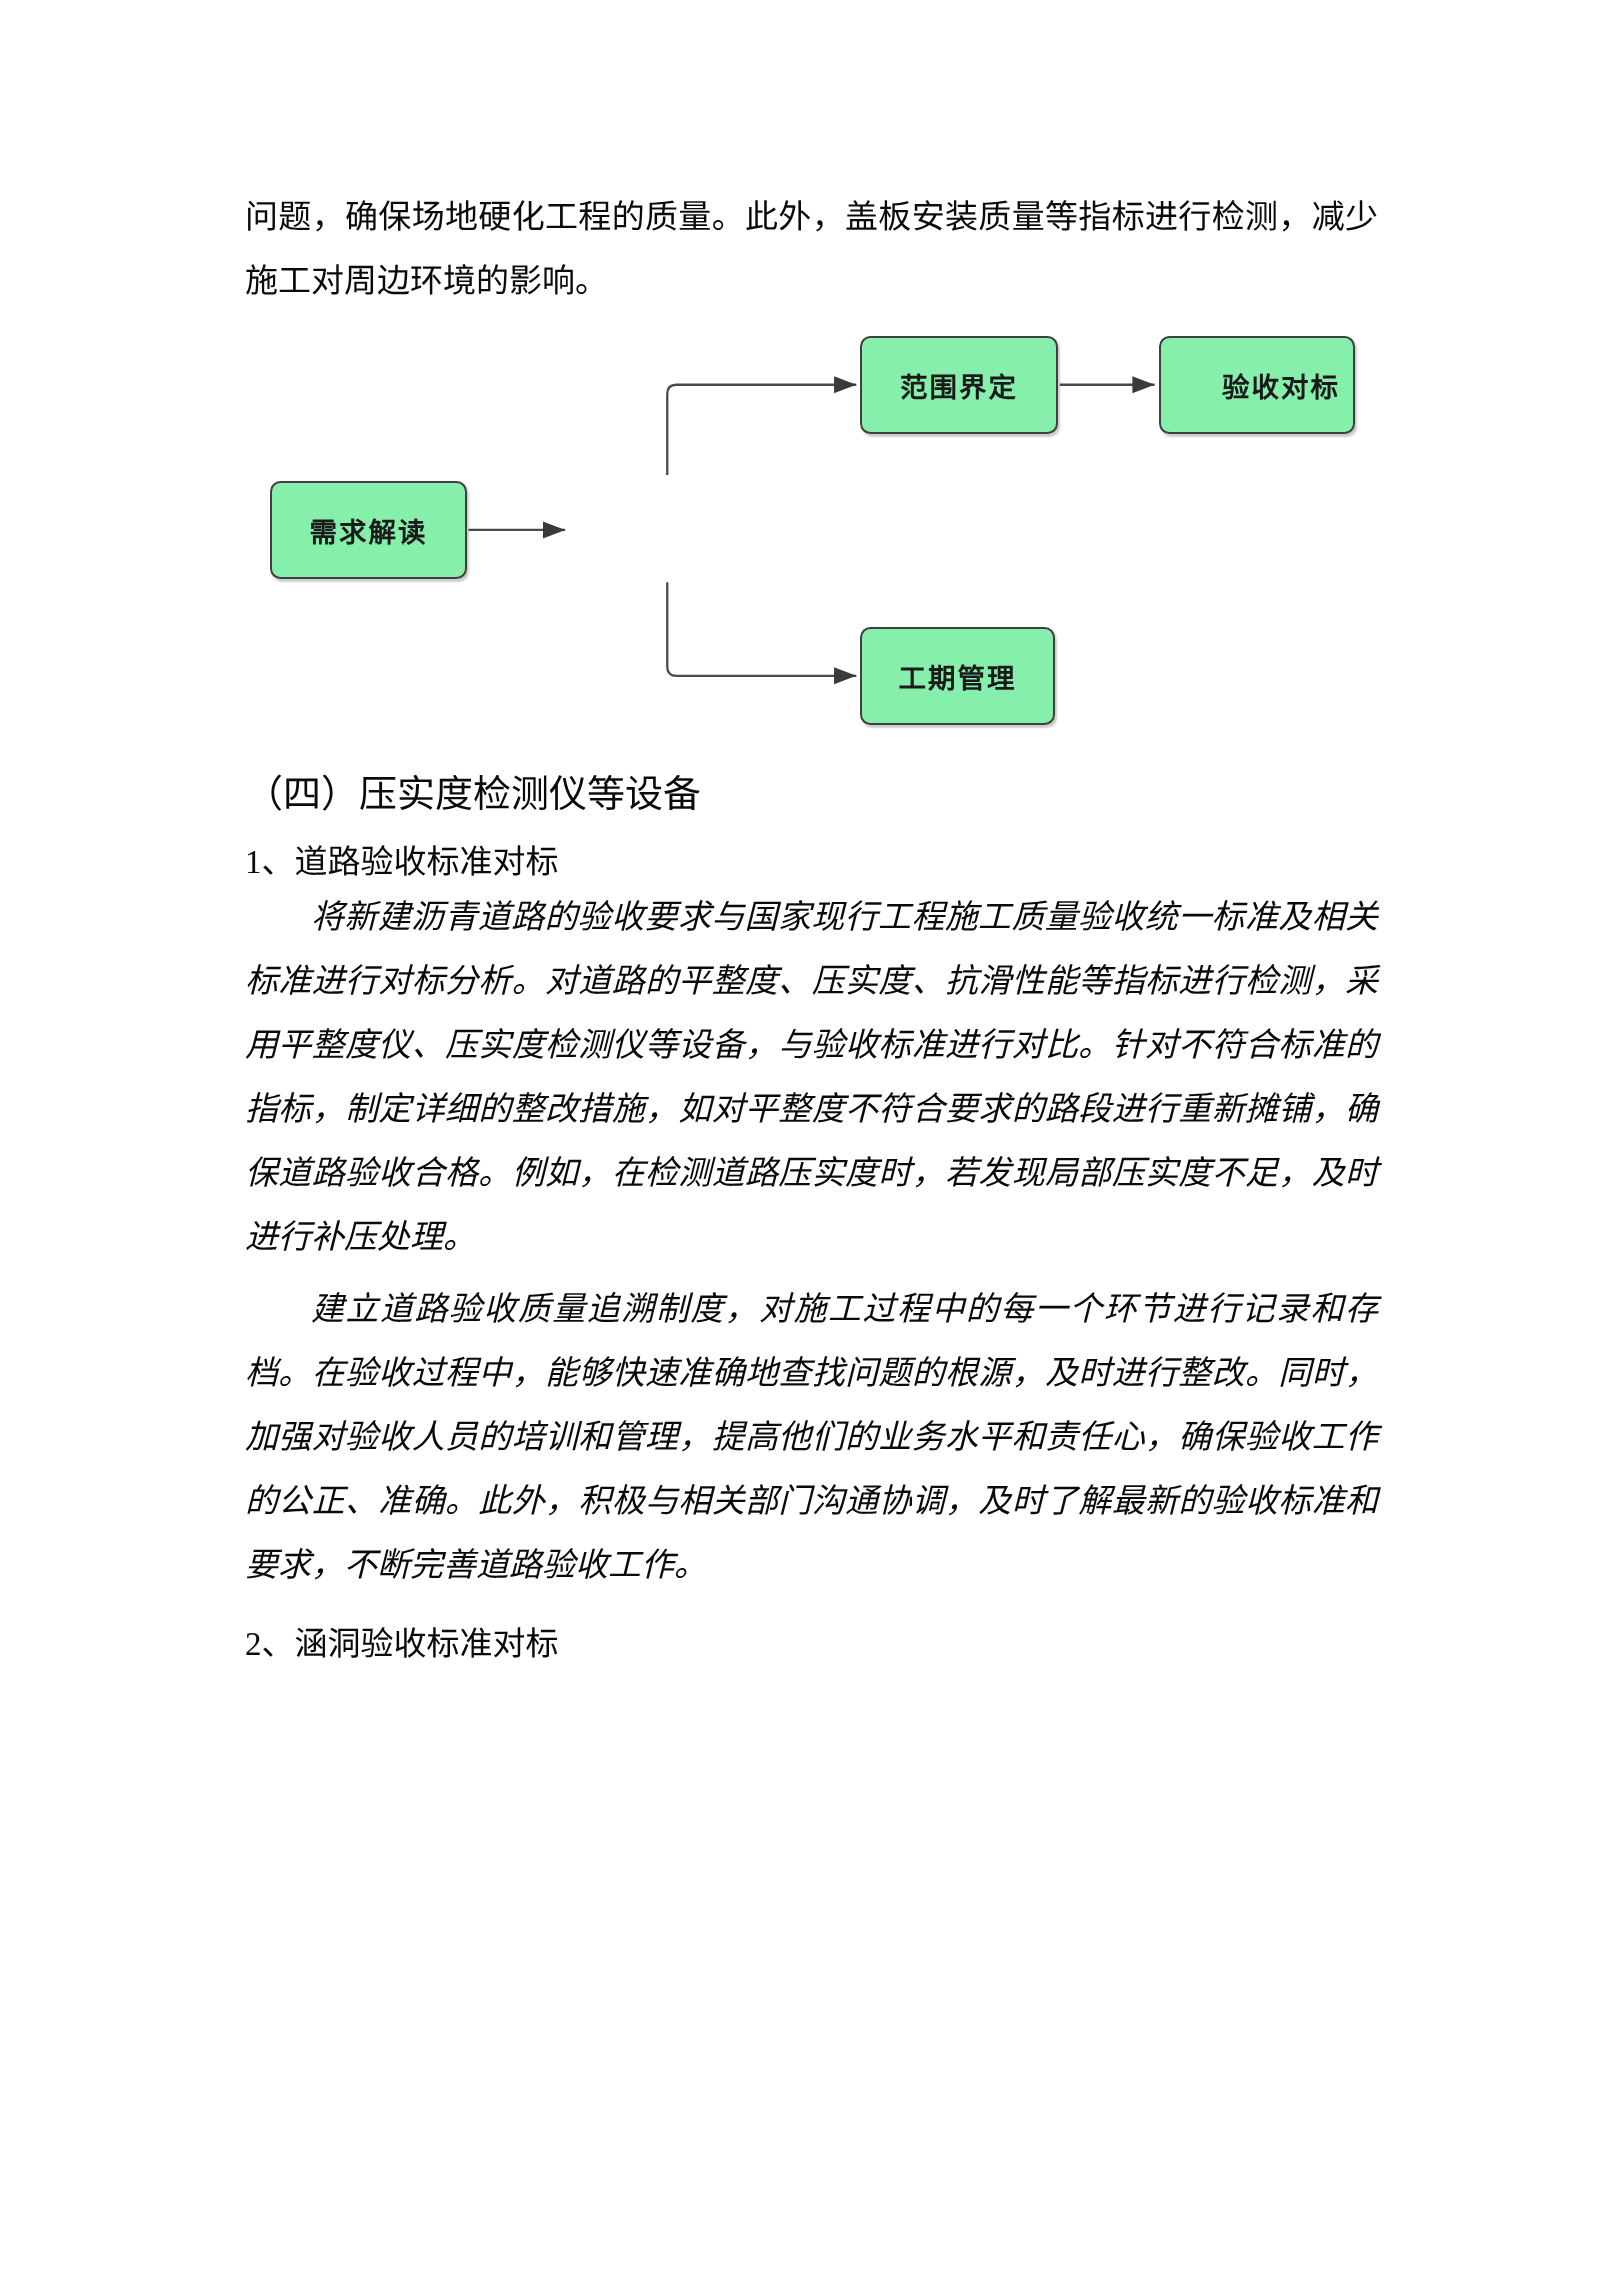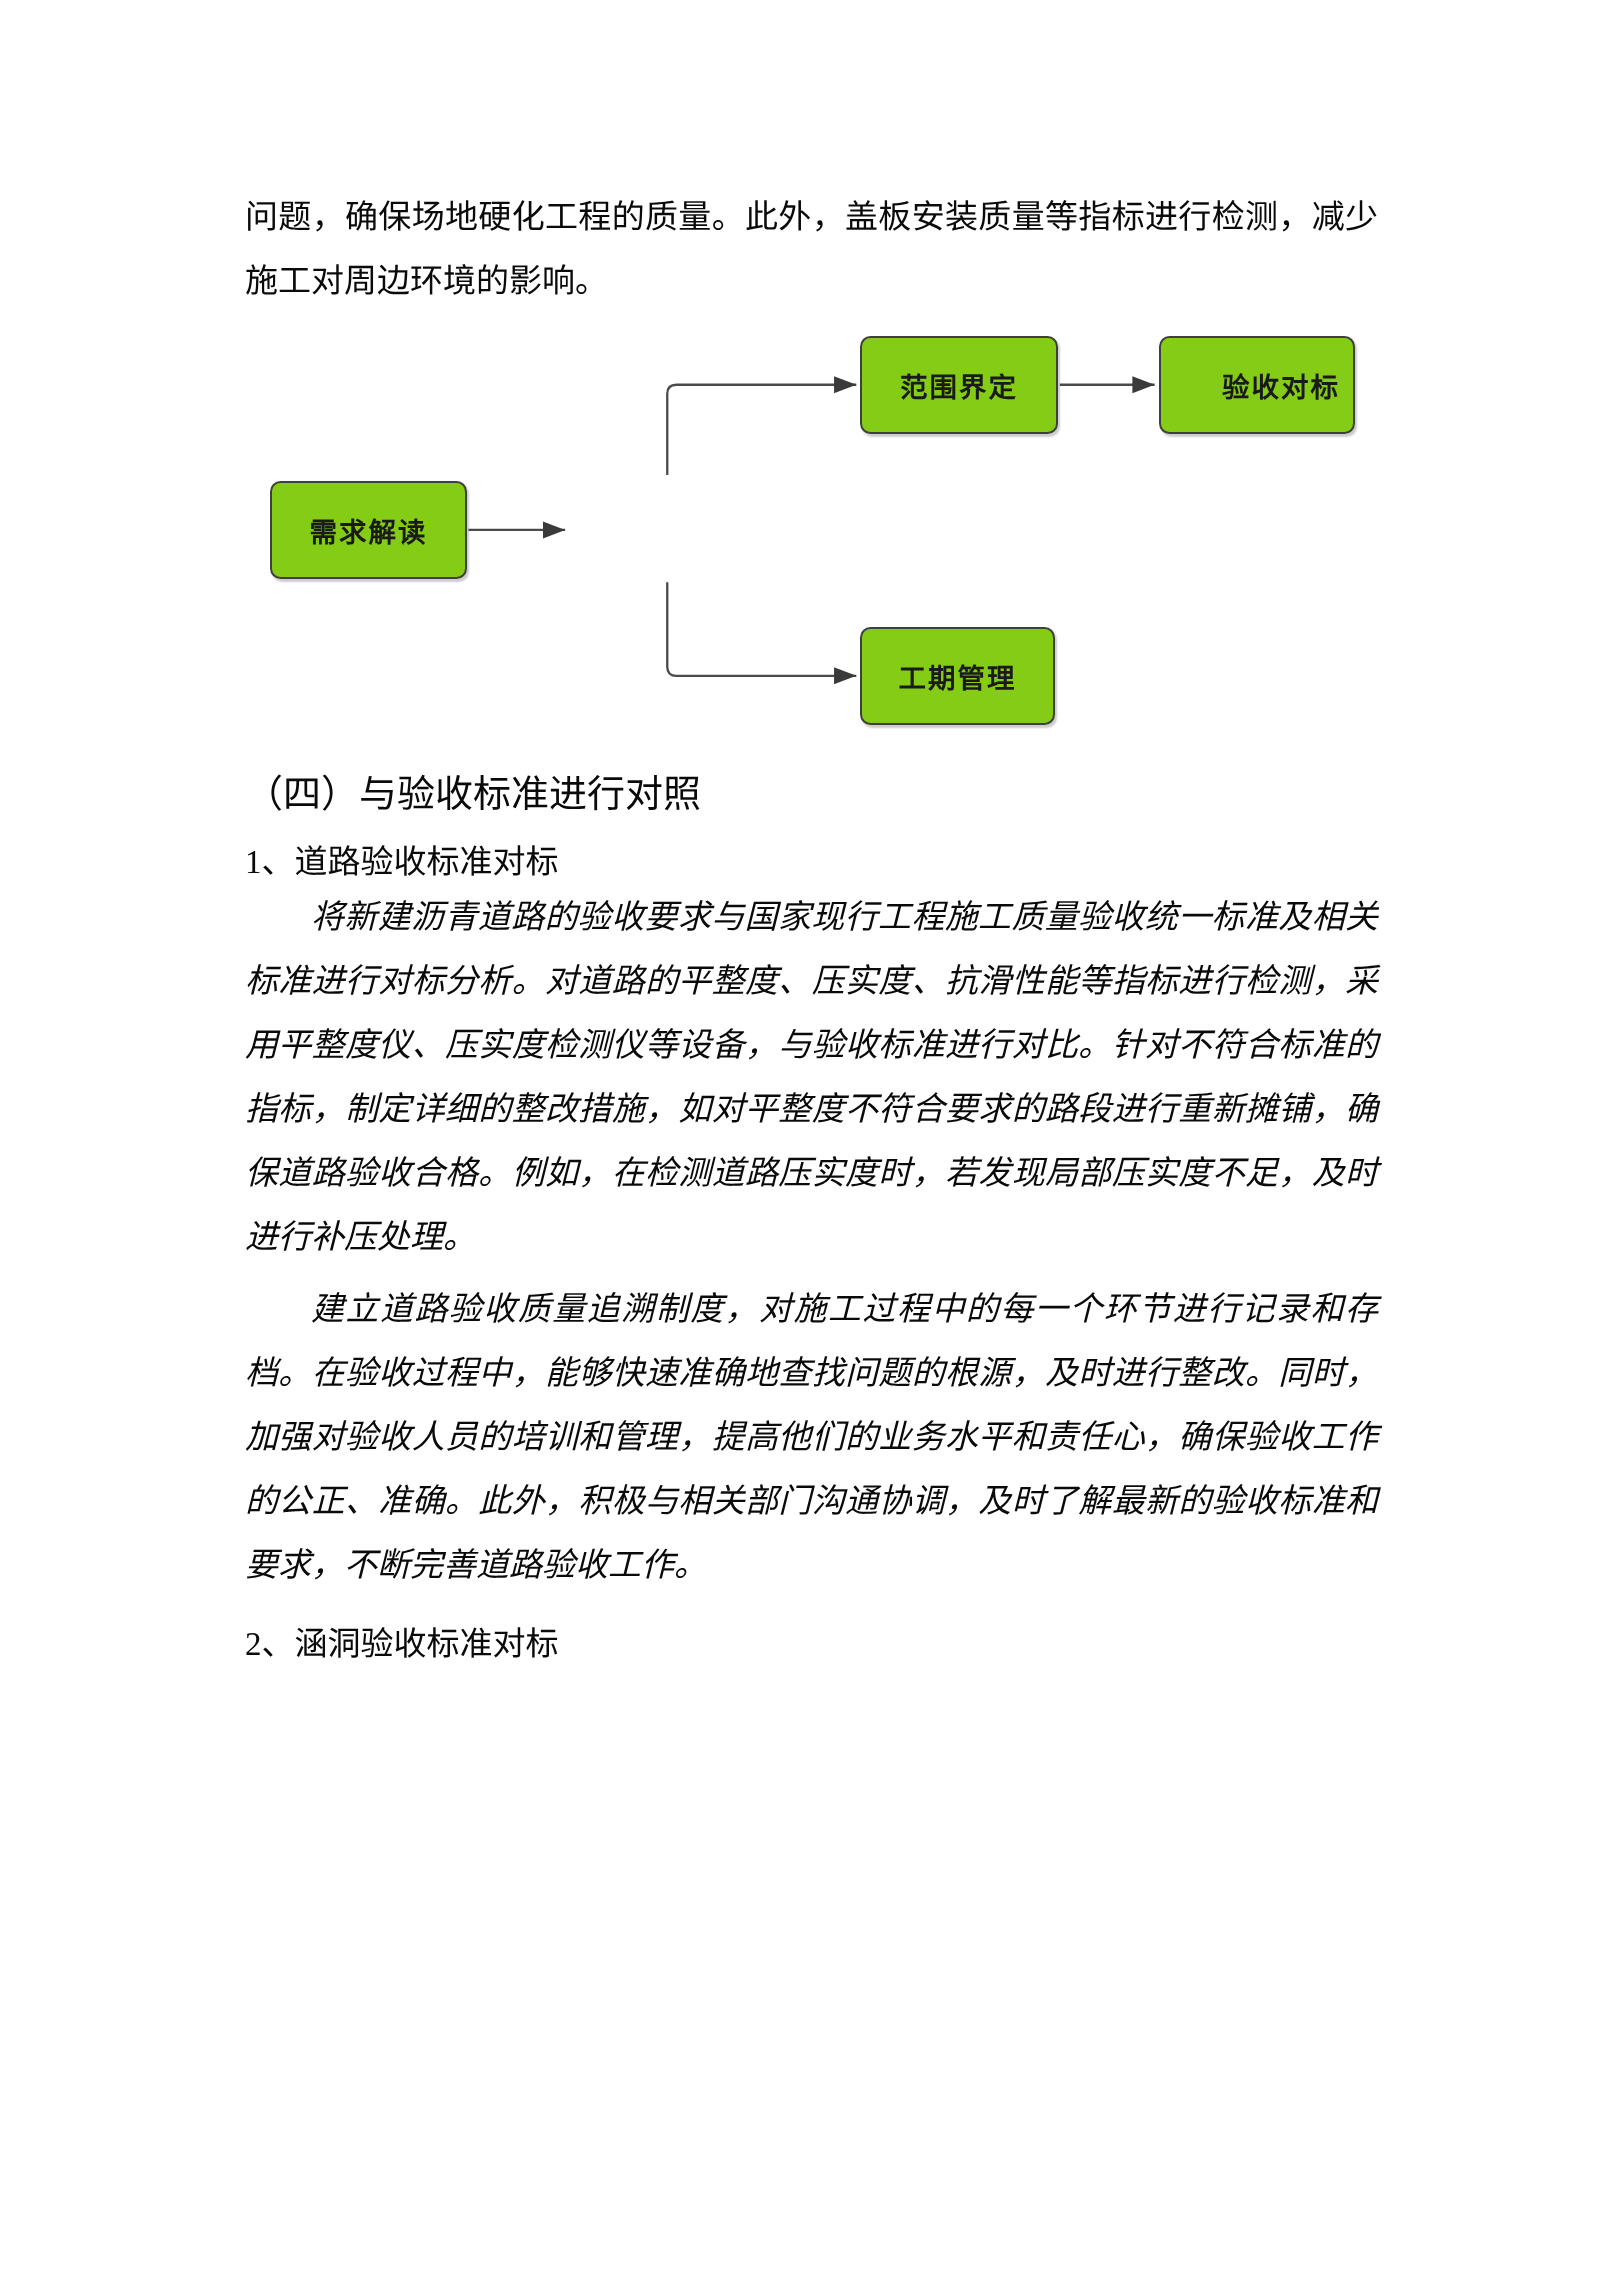--- a/index.html
+++ b/index.html
@@ -40,21 +40,21 @@
     width: 1133px;
     font-size: 33px;
     line-height: 64px;
     font-weight: 400;
     white-space: nowrap;
   }
   
   .flow-node {
     position: absolute;
     box-sizing: border-box;
-    background: #84cc16;
+    background: #86efac;
     border: 2.6px solid #3f3f3f;
     border-radius: 10.5px;
     box-shadow: 2px 2.6px 2px rgba(110,110,110,0.35);
     display: flex;
     align-items: center;
     justify-content: center;
     font-size: 27.5px;
     font-weight: 700;
     letter-spacing: 2px;
     color: #1a1a1a;
@@ -91,21 +91,21 @@
 
   <div class="flow-node" style="left:270px; top:481px; width:197px; height:98px;">需求解读</div>
 
 
   <div class="flow-node" style="left:860px; top:336px; width:198px; height:98px;">范围界定</div>
 
   <div class="flow-node" style="left:1159px; top:336px; width:196px; height:98px;padding-left:48px;">验收对标</div>
 
   <div class="flow-node" style="left:860px; top:627px; width:195px; height:98px;">工期管理</div>
 
-  <div class="section-heading" style="top:764px;">（四）与验收标准进行对照</div>
+  <div class="section-heading" style="top:764px;">（四）压实度检测仪等设备</div>
 
   <div class="sub-title" style="top:830px;">1、道路验收标准对标</div>
 
   <div class="body-text indent" style="top:885px;">将新建沥青道路的验收要求与国家现行工程施工质量验收统一标准及相关标准进行对标分析。对道路的平整度、压实度、抗滑性能等指标进行检测，采用平整度仪、压实度检测仪等设备，与验收标准进行对比。针对不符合标准的指标，制定详细的整改措施，如对平整度不符合要求的路段进行重新摊铺，确保道路验收合格。例如，在检测道路压实度时，若发现局部压实度不足，及时进行补压处理。</div>
 
   <div class="body-text indent" style="top:1277px;">建立道路验收质量追溯制度，对施工过程中的每一个环节进行记录和存档。在验收过程中，能够快速准确地查找问题的根源，及时进行整改。同时，加强对验收人员的培训和管理，提高他们的业务水平和责任心，确保验收工作的公正、准确。此外，积极与相关部门沟通协调，及时了解最新的验收标准和要求，不断完善道路验收工作。</div>
 
   <div class="sub-title" style="top:1612px;">2、涵洞验收标准对标</div>
 
 

